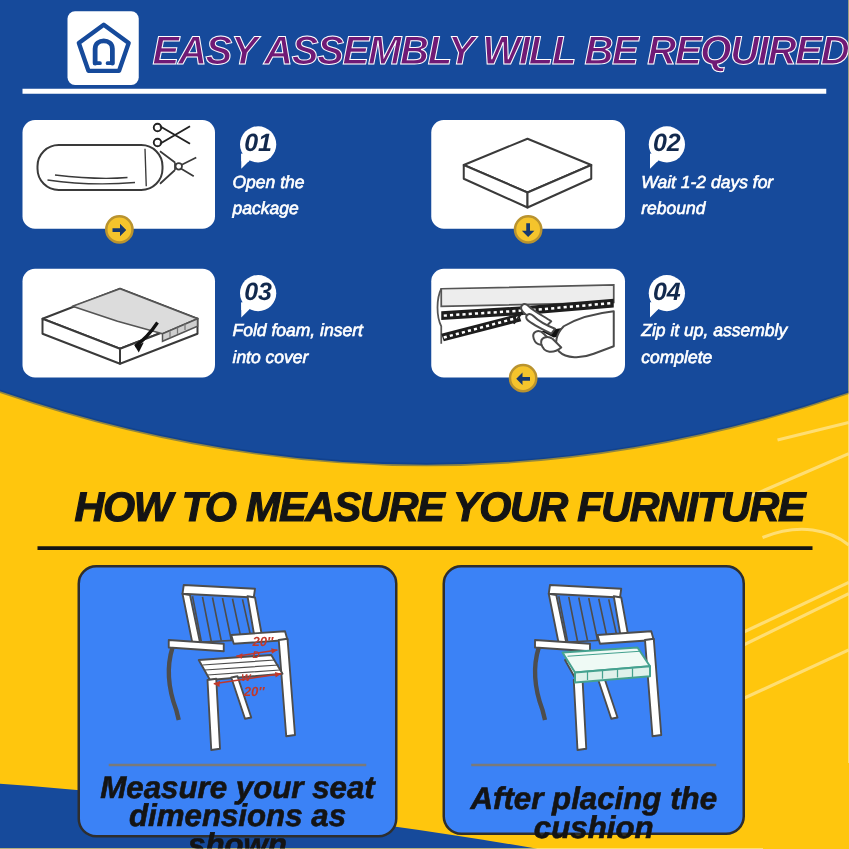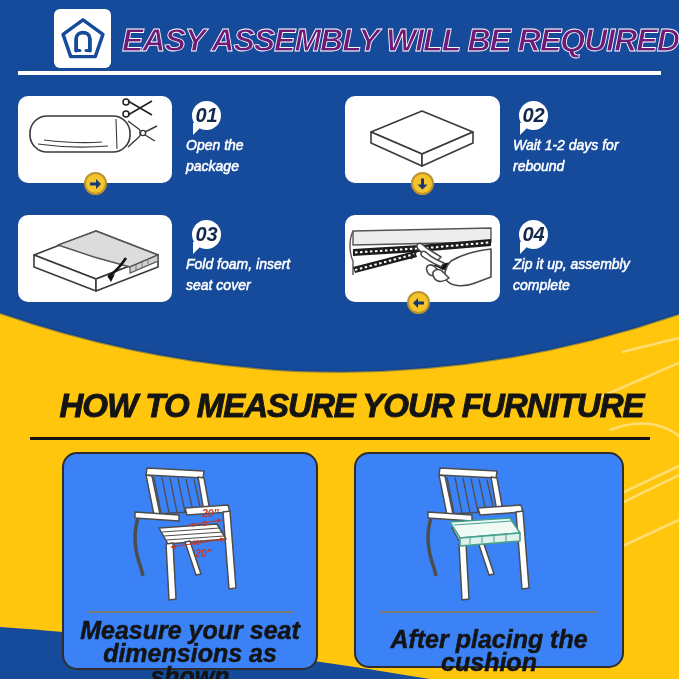--- a/index.html
+++ b/index.html
@@ -170,21 +170,21 @@
       <path d="M118,50 L118,55 M124,47 L124,52 M130,44 L130,49" stroke="#777" stroke-width="1"></path>
       <path d="M108,43 C102,52 96,58 90,62" fill="none" stroke="#111" stroke-width="2.6"></path>
       <polygon points="90,62 97,59 93,67" fill="#111"></polygon>
     </svg>
   </div>
   <div class="abs bubble" style="left:192px;top:220px;">
     <span>03</span>
   </div>
   <div class="abs step-label" style="left:186px;top:254px;">
     <span>Fold foam, insert</span><br>
-    <span>seat cover</span>
+    <span>into cover</span>
   </div>
 
   <div class="abs card" style="left:345px;top:215px;width:155px;height:87px;">
     <svg width="155" height="87" viewBox="0 0 155 87">
       <polygon points="8,16 146,13 146,27 8,30" fill="#EDEDED" stroke="#555" stroke-width="1.4"></polygon>
       <path d="M8,16 C4,24 4,38 8,46 L8,60" fill="none" stroke="#555" stroke-width="1.4"></path>
       <polygon points="74,30 146,24 146,31 74,37" fill="#1D1D1D"></polygon>
       <path d="M76,33.5 L144,27.5" stroke="#fff" stroke-width="2" stroke-dasharray="2.5,2.5"></path>
       <polygon points="8,34 74,30 74,37 8,41" fill="#1D1D1D"></polygon>
       <path d="M10,37.5 L72,33.5" stroke="#fff" stroke-width="2" stroke-dasharray="2.5,2.5"></path>
@@ -251,21 +251,21 @@
         <text x="90" y="95" font-size="10.5">20″</text>
       </g>
     </svg>
     <div class="panel-divider"></div>
     <div class="caption" style="top:165px;">
       <span>Measure your seat</span><br>
       <span>dimensions as shown</span>
     </div>
   </div>
 
-  <div class="abs panel" style="left:354px;top:452px;width:270px;height:216px;">
+  <div class="abs panel" style="left:354px;top:452px;width:242px;height:216px;">
     <svg class="abs" style="left:42px;top:8px;" width="170" height="145" viewBox="0 0 170 145">
       <g fill="#fff" stroke="#4D4D4D" stroke-width="1.5" stroke-linejoin="round">
         <polygon points="42,6 99,9 98,16 41,13"></polygon>
         <polygon points="41,13 47,14 55,52 49,53"></polygon>
         <polygon points="93,15 99,16 105,49 99,50"></polygon>
       </g>
       <g stroke="#4D4D4D" stroke-width="1.3" fill="none">
         <path d="M49,15 L56,51 M57,15.5 L64,51 M65,16 L72,50.5 M73,16.5 L80,50 M81,17 L88,49.5 M89,17.5 L96,49"></path>
         <path d="M50,52 L105,49"></path>
       </g>

